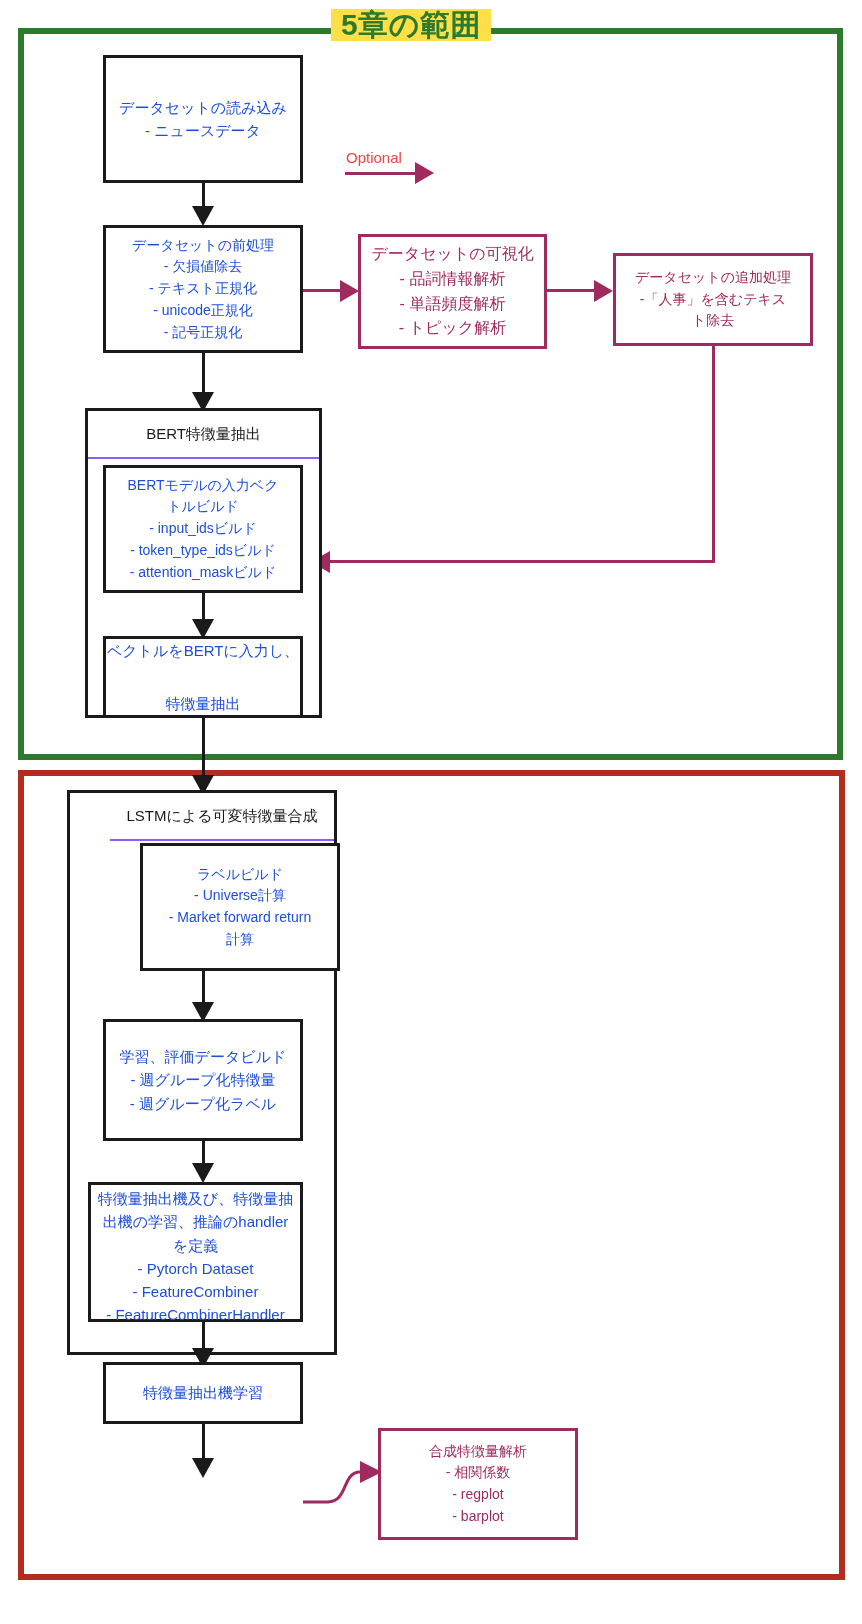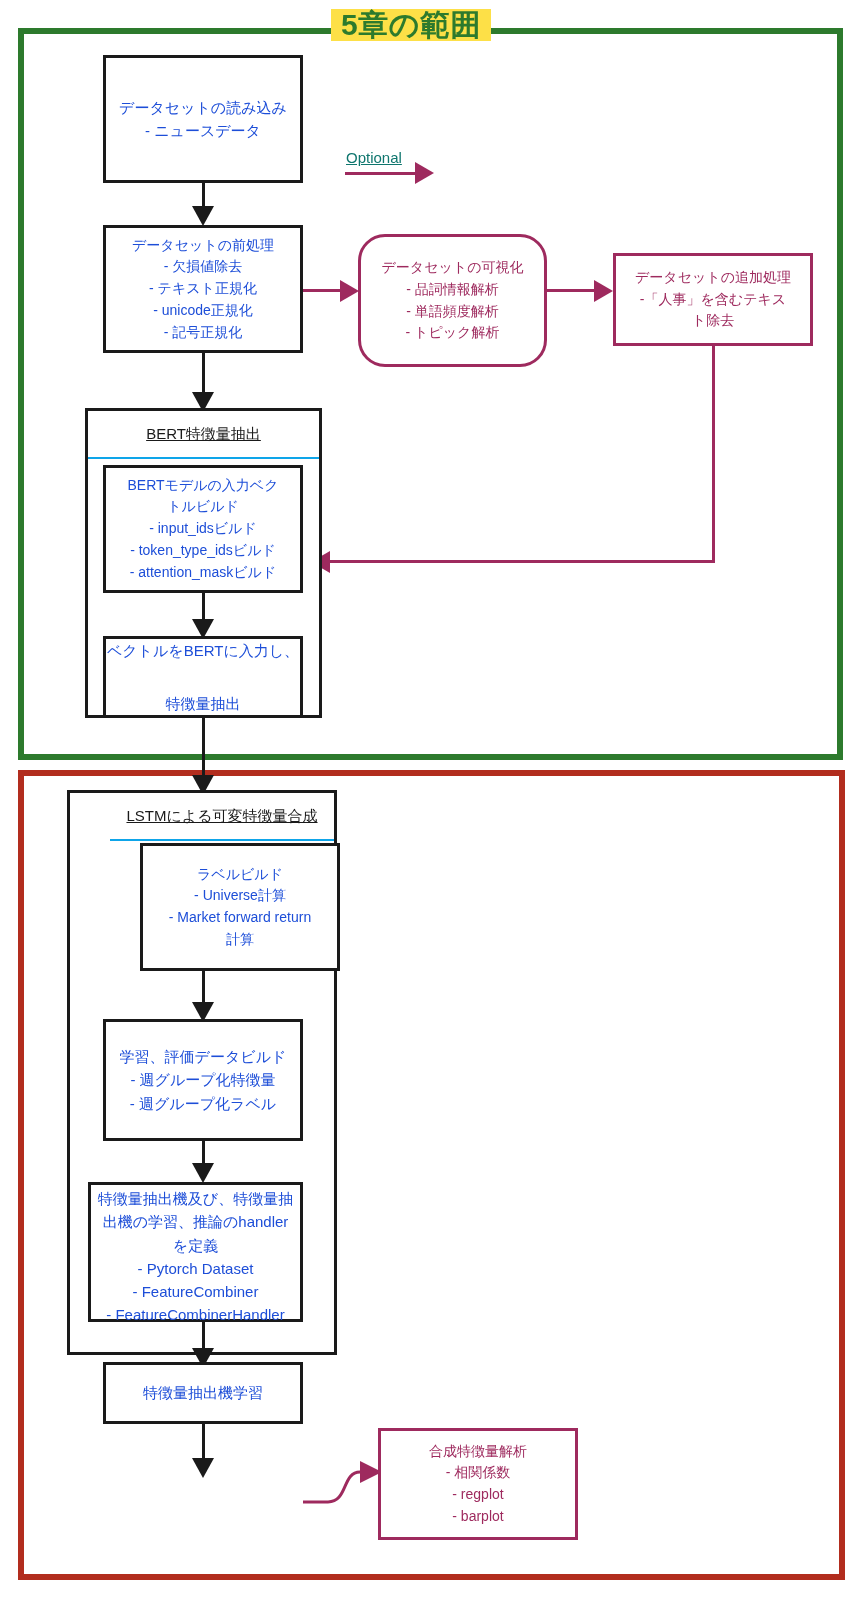--- a/index.html
+++ b/index.html
@@ -91,27 +91,26 @@
     box-sizing: border-box;
     border: 3px solid #1a1a1a;
     background: #ffffff;
   }
   .group-title {
     position: absolute;
     left: 0;
     top: 0;
     right: 0;
     height: 46px;
-    border-bottom: 2px solid #0ea5e9;
+    border-bottom: 2px solid #8b5cf6;
     display: flex;
     align-items: center;
     justify-content: center;
     color: #1a1a1a;
     white-space: nowrap;
-    text-decoration: underline;
   }
   .v-line {
     position: absolute;
     width: 3px;
     background: #1a1a1a;
   }
   .arrow-down {
     position: absolute;
     width: 0;
     height: 0;
@@ -140,23 +139,22 @@
   .pink-arrow-left {
     position: absolute;
     width: 0;
     height: 0;
     border-top: 11px solid transparent;
     border-bottom: 11px solid transparent;
     border-right: 19px solid #9e2a5e;
   }
   .optional-label {
     position: absolute;
-    color: #0f766e;
-    white-space: nowrap;
-    text-decoration: underline;
+    color: #ef4444;
+    white-space: nowrap;
   }
   svg.curve {
     position: absolute;
     overflow: visible;
   }
 </style>
 </head>
 <body>
 
 <div id="canvas">
@@ -183,21 +181,21 @@
     <span class="line">- 記号正規化</span>
   </div>
 
   <div class="optional-label" style="left:346px; top:149px; font-size:15px;">Optional</div>
   <div class="pink-h-line" style="left:345px; top:172px; width:72px;"></div>
   <div class="pink-arrow-right" style="left:415px; top:162px;"></div>
 
   <div class="pink-h-line" style="left:303px; top:289px; width:40px;"></div>
   <div class="pink-arrow-right" style="left:340px; top:279.5px;"></div>
 
-  <div class="node pink" style="left:358px; top:234px; width:189px; height:133px; font-size:14px;border-radius:27px;">
+  <div class="node pink" style="left:358px; top:234px; width:189px; height:115px; font-size:16px;">
     <span class="line">データセットの可視化</span>
     <span class="line">- 品詞情報解析</span>
     <span class="line">- 単語頻度解析</span>
     <span class="line">- トピック解析</span>
   </div>
 
   <div class="pink-h-line" style="left:547px; top:289px; width:50px;"></div>
   <div class="pink-arrow-right" style="left:594px; top:279.5px;"></div>
 
   <div class="node pink" style="left:613px; top:253px; width:200px; height:93px; font-size:14px;">

